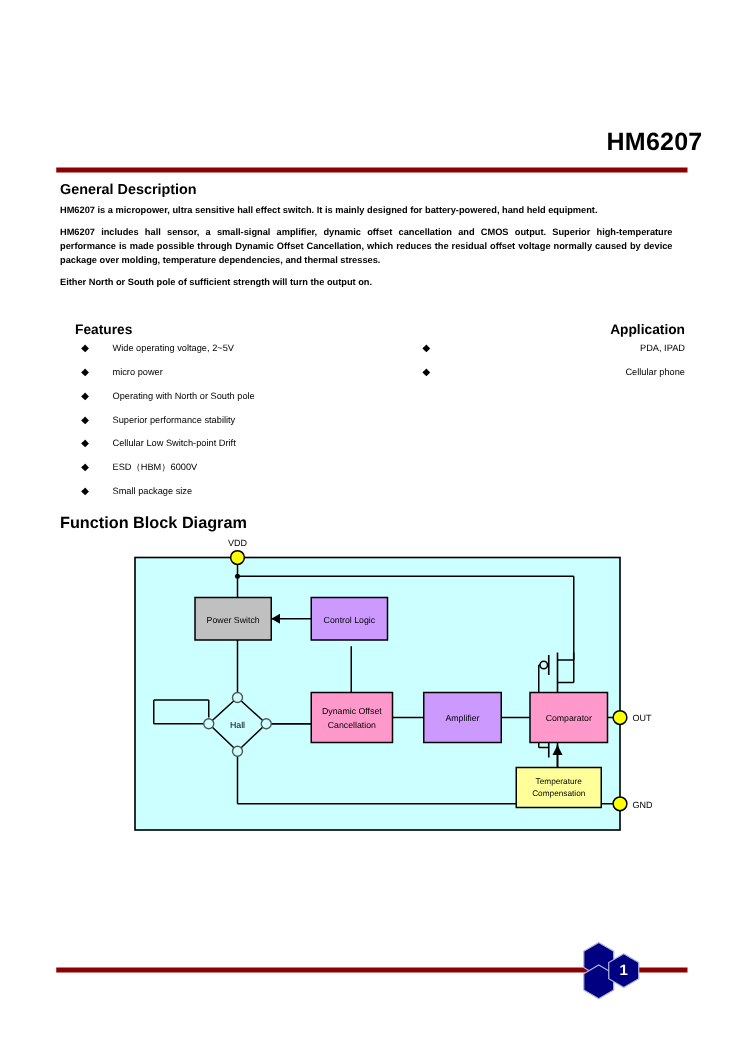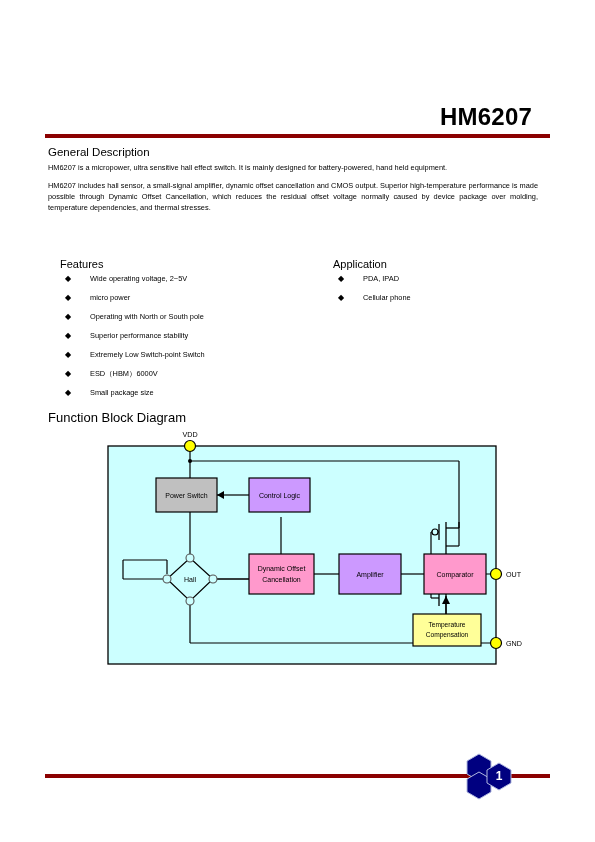--- a/index.html
+++ b/index.html
@@ -7,41 +7,42 @@
     width:595px;height:842px;background:#ffffff;
     font-family:"Liberation Sans","DejaVu Sans",sans-serif;
     color:#000;position:relative;overflow:hidden;
   }
   .page{position:absolute;inset:0;}
 
   
   .logo{position:absolute;left:52px;top:78px;width:230px;height:52px;}
   .logo svg{display:block;}
   .partno{
-    position:absolute;right:63px;top:103px;
-    font-size:24px;font-weight:bold;letter-spacing:.2px;
+    position:absolute;right:33px;top:103px;
+    font-size:20px;font-weight:bold;letter-spacing:.2px;
   }
   .rule-top{
     position:absolute;left:45px;top:134px;width:505px;height:4px;
     background:#8b0000;
   }
 
   
-  .h2{font-size:11.5px;font-weight:normal;}
+  .h2{font-size:11.5px;font-weight:bold;}
   #sec-general{position:absolute;left:48px;top:146px;}
   .desc{position:absolute;left:48px;top:162px;width:502px;}
   .desc p{
     margin:0 12px 7px 0;font-size:7.4px;line-height:11px;
     text-align:justify;
+    font-weight:bold;
   }
   .desc p.nojust{text-align:left;}
 
   
   .col-feat{position:absolute;left:60px;top:258px;width:255px;}
-  .col-app{position:absolute;left:333px;top:258px;width:215px;}
+  .col-app{position:absolute;left:333px;top:258px;width:215px;text-align:right;}
   .col-feat .h2,.col-app .h2{font-size:11px;margin-bottom:4px;}
   ul.bul{list-style:none;margin:0;padding:0;}
   ul.bul li{
     font-size:7.4px;line-height:10px;margin-bottom:9px;
     position:relative;padding-left:30px;
   }
   ul.bul li .bullet{
     position:absolute;left:5px;top:0px;font-size:8px;line-height:10px;
   }
 
@@ -65,20 +66,21 @@
 
 
   <div class="partno">HM6207</div>
   <div class="rule-top"></div>
 
   <div class="h2" id="sec-general">General Description</div>
 
   <div class="desc">
     <p class="nojust">HM6207 is a micropower, ultra sensitive hall effect switch. It is mainly designed for battery-powered, hand held equipment.</p>
     <p>HM6207 includes hall sensor, a small-signal amplifier, dynamic offset cancellation and CMOS output. Superior high-temperature performance is made possible through Dynamic Offset Cancellation, which reduces the residual offset voltage normally caused by device package over molding, temperature dependencies, and thermal stresses.</p>
+    <p class="nojust">Either North or South pole of sufficient strength will turn the output on.</p>
   </div>
 
   <div class="col-feat">
     <div class="h2">Features</div>
     <ul class="bul">
       <li>
         <span class="bullet">◆</span>
         <span>Wide operating voltage, 2~5V</span>
       </li>
       <li>
@@ -88,21 +90,21 @@
       <li>
         <span class="bullet">◆</span>
         <span>Operating with North or South pole</span>
       </li>
       <li>
         <span class="bullet">◆</span>
         <span>Superior performance stability</span>
       </li>
       <li>
         <span class="bullet">◆</span>
-        <span>Extremely Low Switch-point Switch</span>
+        <span>Cellular Low Switch-point Drift</span>
       </li>
       <li>
         <span class="bullet">◆</span>
         <span>ESD（HBM）6000V</span>
       </li>
       <li>
         <span class="bullet">◆</span>
         <span>Small package size</span>
       </li>
     </ul>

